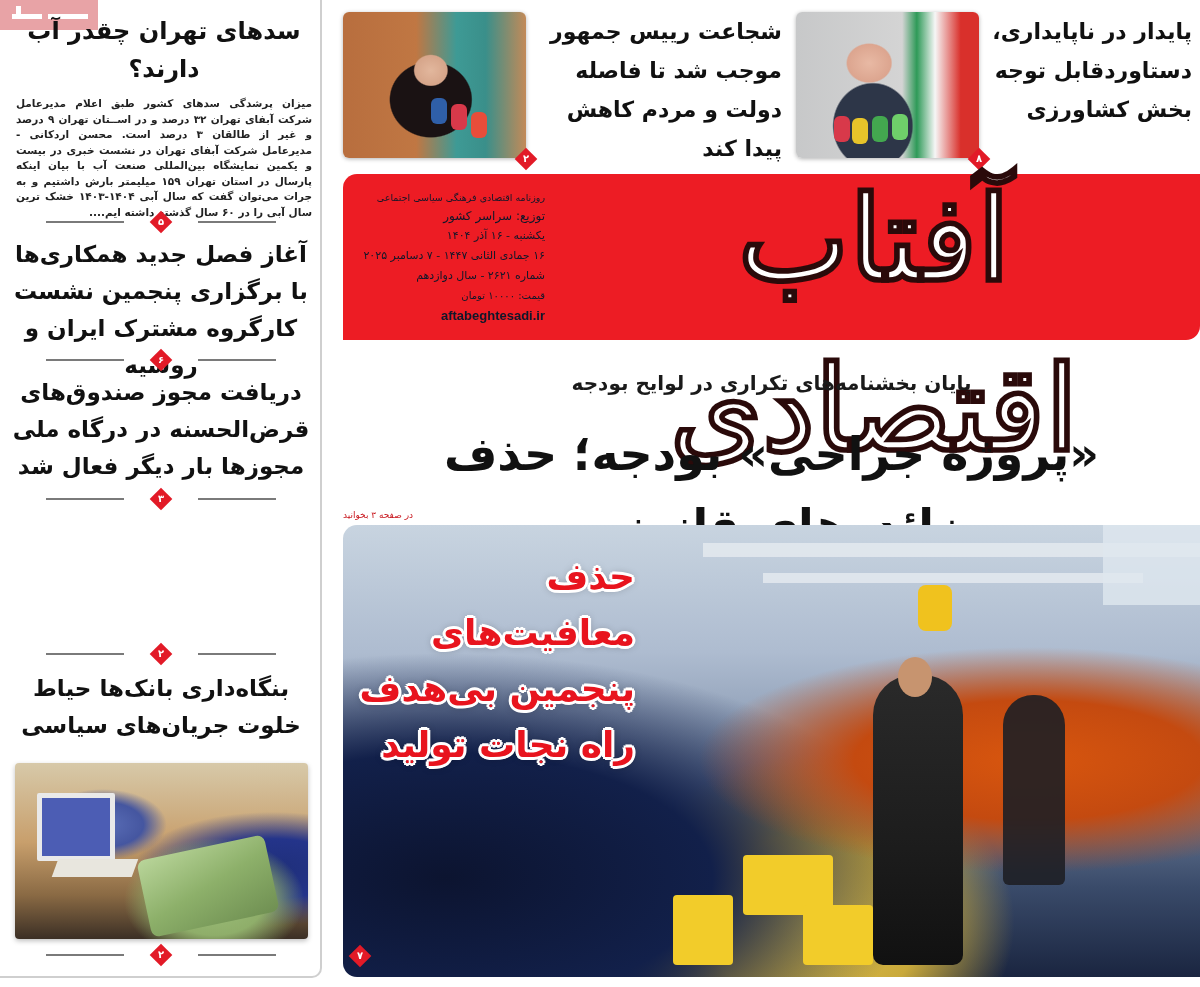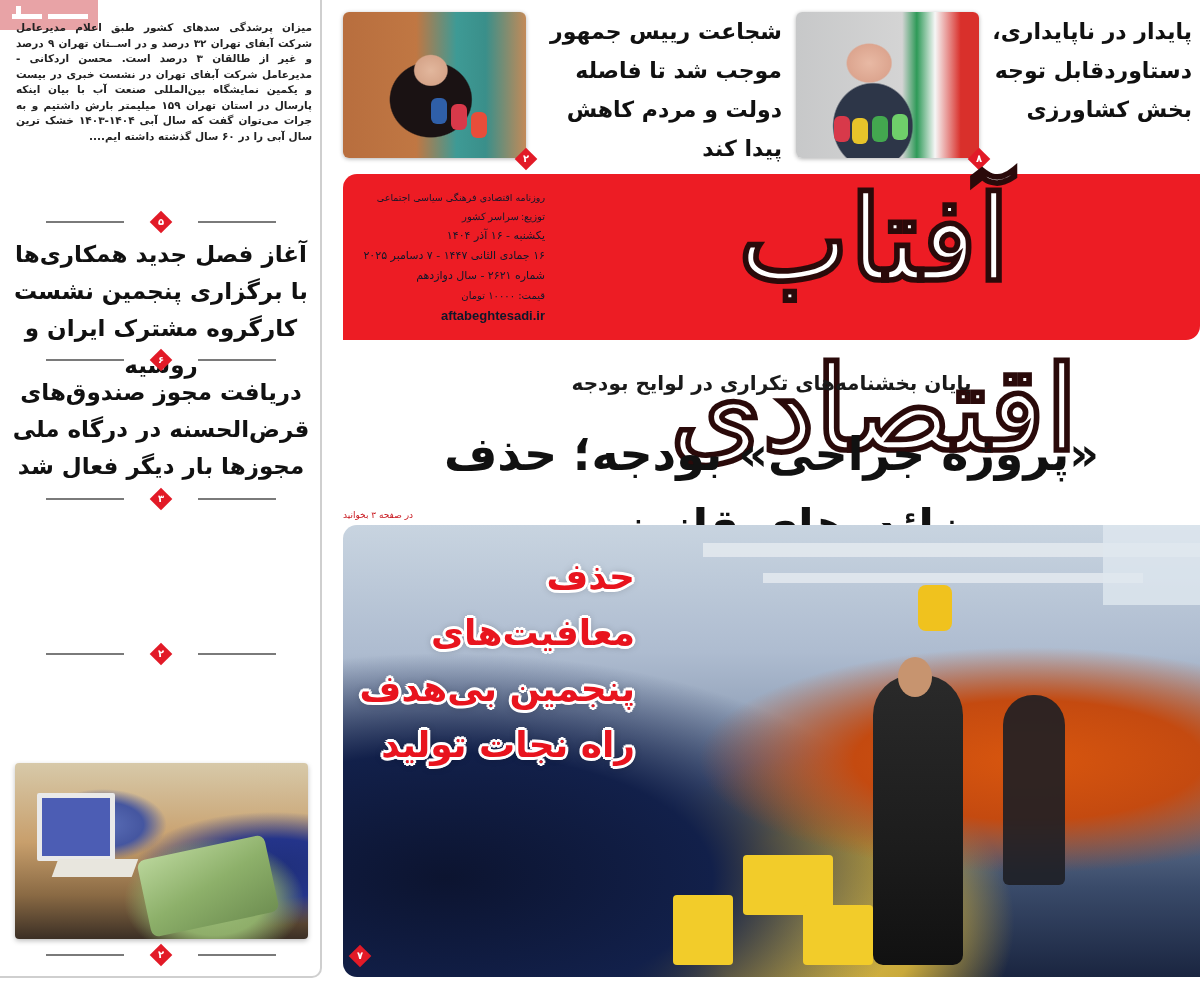--- a/index.html
+++ b/index.html
@@ -113,21 +113,21 @@
     position: absolute; right: 46px; top: -20px; width: 560px; height: 180px;
     font-family: "DejaVu Serif", serif; font-size: 118px; line-height: 170px;
     color: #fff; text-align: center; font-weight: bold;
     -webkit-text-stroke: 2px #2a0a0a; letter-spacing: -4px;
   }
   .mast-info {
     position: absolute; left: 12px; top: 14px; width: 190px; text-align: right;
     color: #0f172a;
   }
   .mast-info .l1 { font-size: 9.5px; line-height: 19px; }
-  .mast-info .l2 { font-size: 10px; line-height: 19px; font-family: Liberation Serif, serif; }
+  .mast-info .l2 { font-size: 12px; line-height: 19px; }
   .mast-info .l3 { font-size: 11px; line-height: 20px; }
   .mast-info .l4 { font-size: 11px; line-height: 20px; text-align: right; }
   .mast-info .l5 { font-size: 11px; line-height: 20px; }
   .mast-info .l6 { font-size: 10px; line-height: 19px; }
   .mast-info .url {
     font-family: "Liberation Sans", sans-serif; font-weight: bold; font-size: 13px;
     line-height: 22px; direction: ltr; text-align: right;
   }
 
   
@@ -188,20 +188,21 @@
 <body>
 
 <aside class="sidebar">
   <div class="corner-tag">
     <span class="bar b1"></span>
     <span class="bar b2"></span>
     <span class="bar b3"></span>
   </div>
 
   <div class="side-lead">
+    <h2>سدهای تهران چقدر آب دارند؟</h2>
     <p>میزان پرشدگی سدهای کشور طبق اعلام مدیرعامل شرکت آبفای تهران ۳۲ درصد و در اســتان تهران ۹ درصد و غیر از طالقان ۳ درصد است. محسن اردکانی - مدیرعامل شرکت آبفای تهران در نشست خبری در بیست و یکمین نمایشگاه بین‌المللی صنعت آب با بیان اینکه پارسال در استان تهران ۱۵۹ میلیمتر بارش داشتیم و به جرات می‌توان گفت که سال آبی ۱۴۰۴-۱۴۰۳ خشک ترین سال آبی را در ۶۰ سال گذشته داشته ایم....</p>
   </div>
 
   <div class="divider" style="top:212px;">
     <span class="line l"></span>
     <span class="diamond">
       <span class="diamond-box"></span>
       <span class="diamond-num">۵</span>
     </span>
     <span class="line r"></span>
@@ -232,20 +233,21 @@
 
   <div class="divider" style="top:644px;">
     <span class="line l"></span>
     <span class="diamond">
       <span class="diamond-box"></span>
       <span class="diamond-num">۲</span>
     </span>
     <span class="line r"></span>
   </div>
 
+  <div class="side-headline" style="top:670px;">بنگاه‌داری بانک‌ها حیاط خلوت جریان‌های سیاسی</div>
 
   <div class="side-photo" aria-label="bank-teller-cash-photo">
     <span class="monitor"></span>
     <span class="keyboard"></span>
     <span class="cash"></span>
   </div>
 
   <div class="divider" style="top:945px;">
     <span class="line l"></span>
     <span class="diamond">

